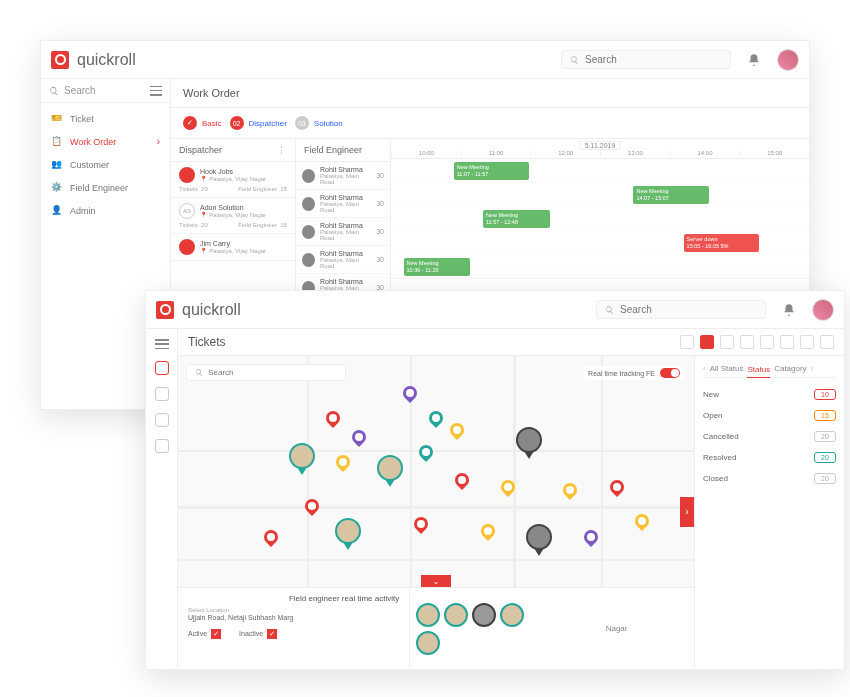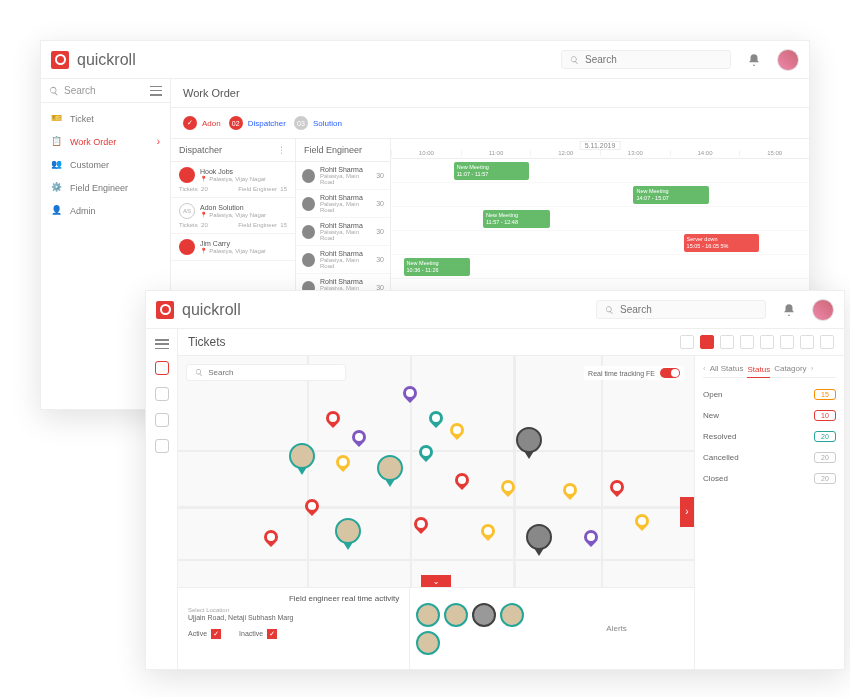--- a/index.html
+++ b/index.html
@@ -204,21 +204,21 @@
             <span class="ic">👤</span>
             <span>Admin</span>
           </li>
         </ul>
     </div>
     <div class="w1-main">
       <div class="pg-title">Work Order</div>
       <div class="steps" id="steps1">
           <div class="step done">
             <div class="circ">✓</div>
-            <span>Adon</span>
+            <span>Basic</span>
           </div>
           <div class="step cur">
             <div class="circ">02</div>
             <span>Dispatcher</span>
           </div>
           <div class="step next">
             <div class="circ">03</div>
             <span>Solution</span>
           </div>
         </div>
@@ -544,47 +544,47 @@
                 <span><span>Inactive</span><span class="chk">✓</span></span>
               </div>
             </div>
             <div class="mb-mid">
               <div class="pa"></div>
               <div class="pa"></div>
               <div class="pa dark"></div>
               <div class="pa"></div>
               <div class="pa"></div>
             </div>
-            <div class="mb-right">Alerts</div>
+            <div class="mb-right">Nagar</div>
           </div>
         </div>
         <div class="status-panel">
           <div class="st-tabs">
             <span class="ar">‹</span>
             <span class="tab">All Status</span>
             <span class="tab active">Status</span>
             <span class="tab">Catagory</span>
             <span class="ar">›</span>
           </div>
           <div class="st-list" id="stlist">
               <div class="st-row">
+                <span>New</span>
+                <span class="badge red">10</span>
+              </div>
+              <div class="st-row">
                 <span>Open</span>
                 <span class="badge orange">15</span>
               </div>
               <div class="st-row">
-                <span>New</span>
-                <span class="badge red">10</span>
+                <span>Cancelled</span>
+                <span class="badge gray">20</span>
               </div>
               <div class="st-row">
                 <span>Resolved</span>
                 <span class="badge teal">20</span>
-              </div>
-              <div class="st-row">
-                <span>Cancelled</span>
-                <span class="badge gray">20</span>
               </div>
               <div class="st-row">
                 <span>Closed</span>
                 <span class="badge gray">20</span>
               </div>
             </div>
         </div>
       </div>
     </div>
   </div>

